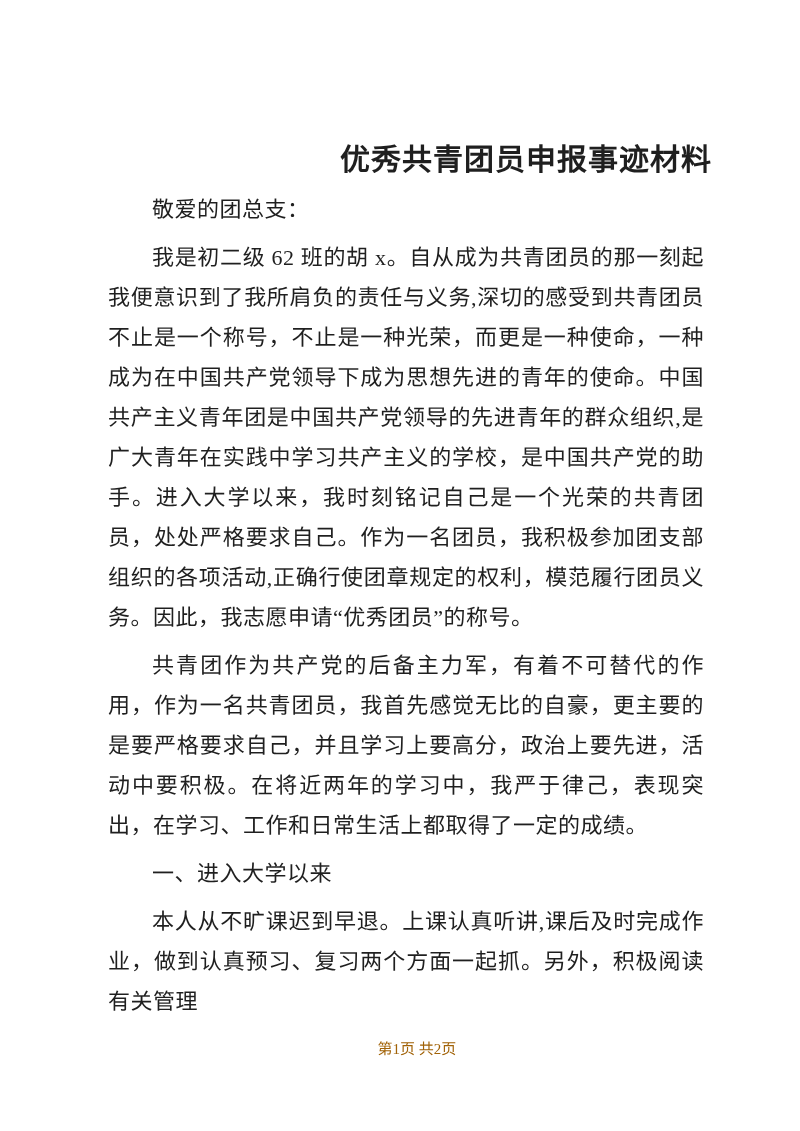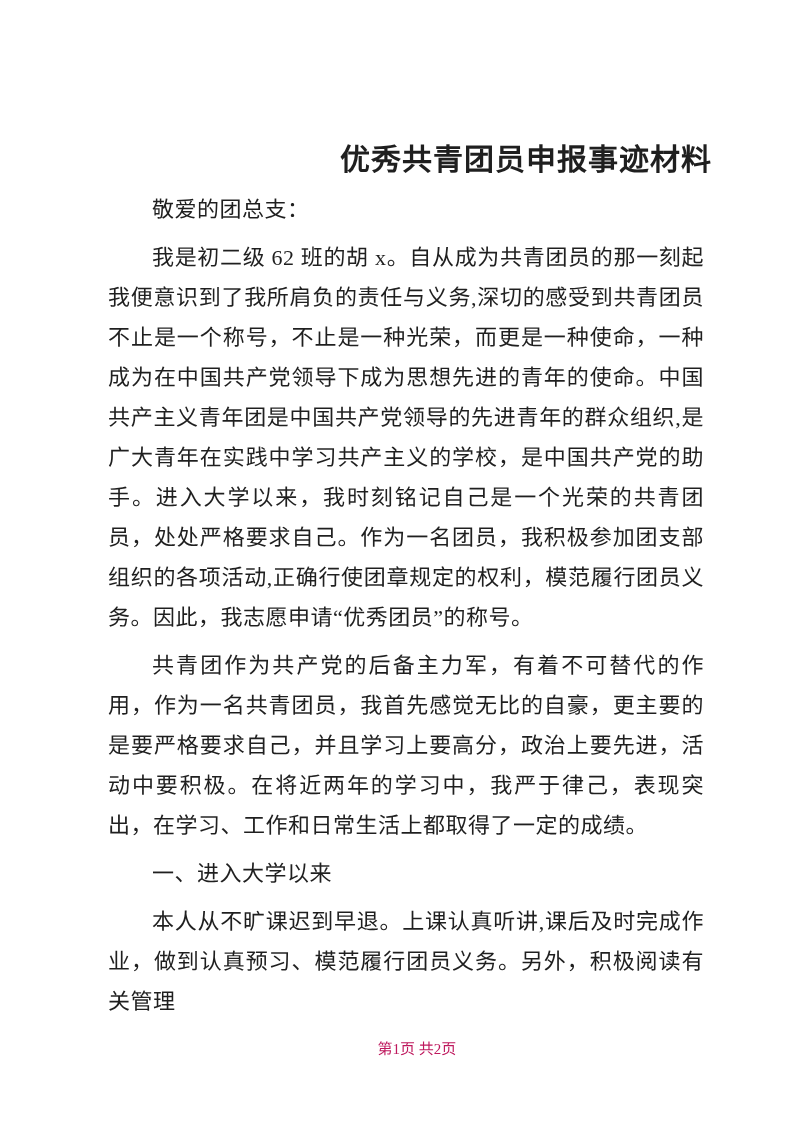--- a/index.html
+++ b/index.html
@@ -44,36 +44,36 @@
   .doc-footer {
     position: absolute;
     top: 1036px;
     left: 0;
     width: 100%;
     box-sizing: border-box;
     padding-left: 34px;
     text-align: center;
     font-size: 15px;
     line-height: 26px;
-    color: #be185d;
+    color: #a16207;
   }
 </style>
 </head>
 <body>
 
 <div class="doc-page">
   <div class="doc-content">
     <h1 class="doc-title">优秀共青团员申报事迹材料</h1>
 
     <p class="para">敬爱的团总支：</p>
 
 
     <p class="para">我是初二级 62 班的胡 x。自从成为共青团员的那一刻起我便意识到了我所肩负的责任与义务,深切的感受到共青团员不止是一个称号，不止是一种光荣，而更是一种使命，一种成为在中国共产党领导下成为思想先进的青年的使命。中国共产主义青年团是中国共产党领导的先进青年的群众组织,是广大青年在实践中学习共产主义的学校，是中国共产党的助手。进入大学以来，我时刻铭记自己是一个光荣的共青团员，处处严格要求自己。作为一名团员，我积极参加团支部组织的各项活动,正确行使团章规定的权利，模范履行团员义务。因此，我志愿申请“优秀团员”的称号。</p>
 
     <p class="para">共青团作为共产党的后备主力军，有着不可替代的作用，作为一名共青团员，我首先感觉无比的自豪，更主要的是要严格要求自己，并且学习上要高分，政治上要先进，活动中要积极。在将近两年的学习中，我严于律己，表现突出，在学习、工作和日常生活上都取得了一定的成绩。</p>
 
     <p class="para">一、进入大学以来</p>
 
-    <p class="para">本人从不旷课迟到早退。上课认真听讲,课后及时完成作业，做到认真预习、模范履行团员义务。另外，积极阅读有关管理</p>
+    <p class="para">本人从不旷课迟到早退。上课认真听讲,课后及时完成作业，做到认真预习、复习两个方面一起抓。另外，积极阅读有关管理</p>
   </div>
 
   <div class="doc-footer">第1页 共2页</div>
 </div>
 
 </body></html>

